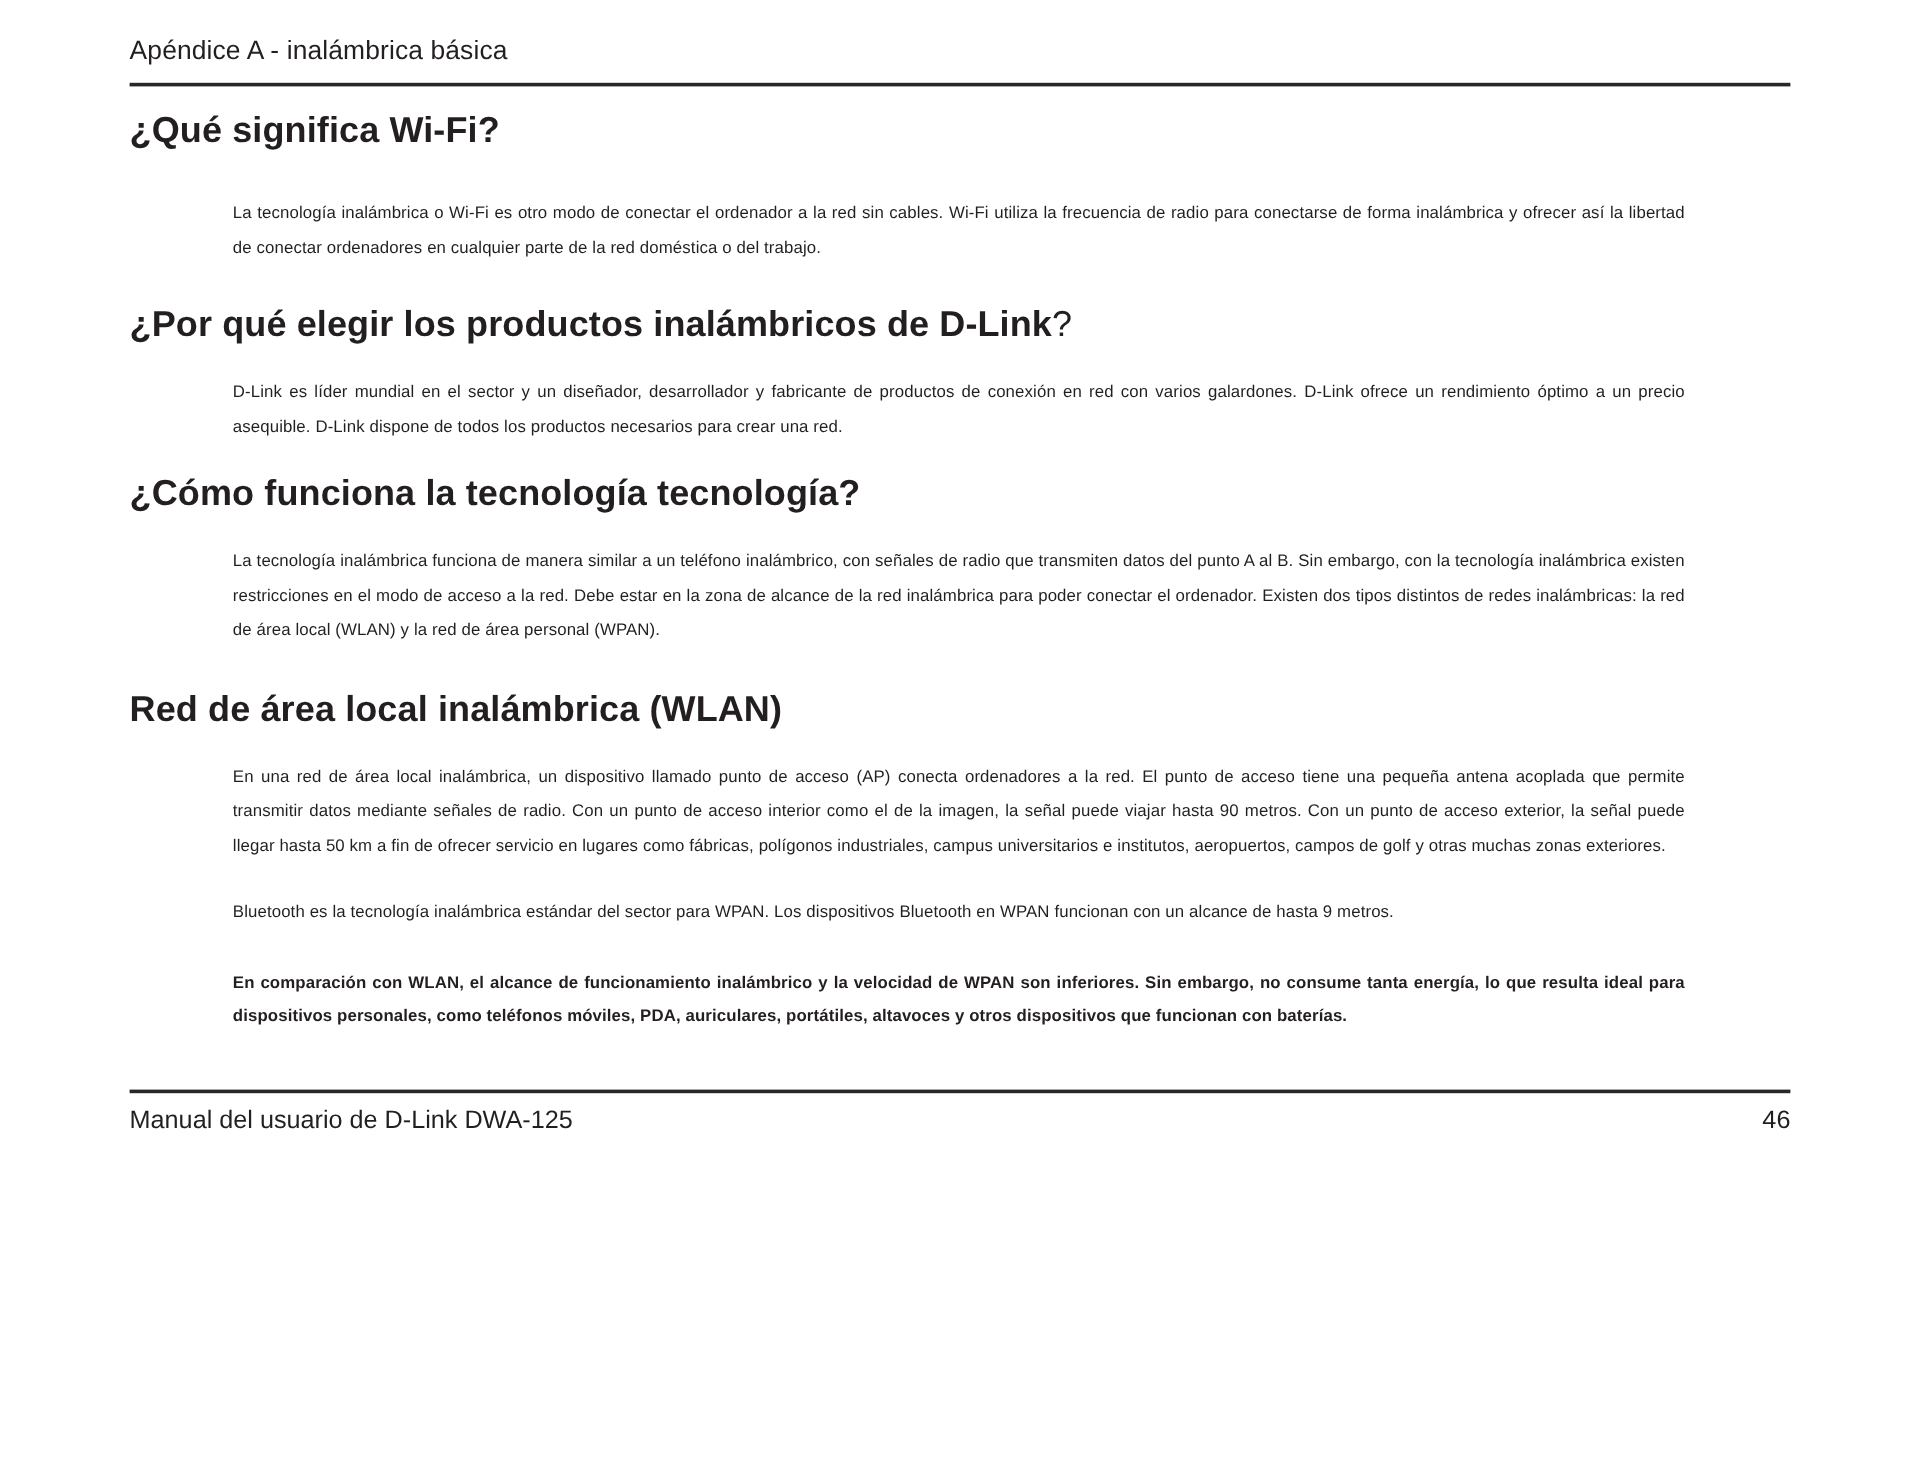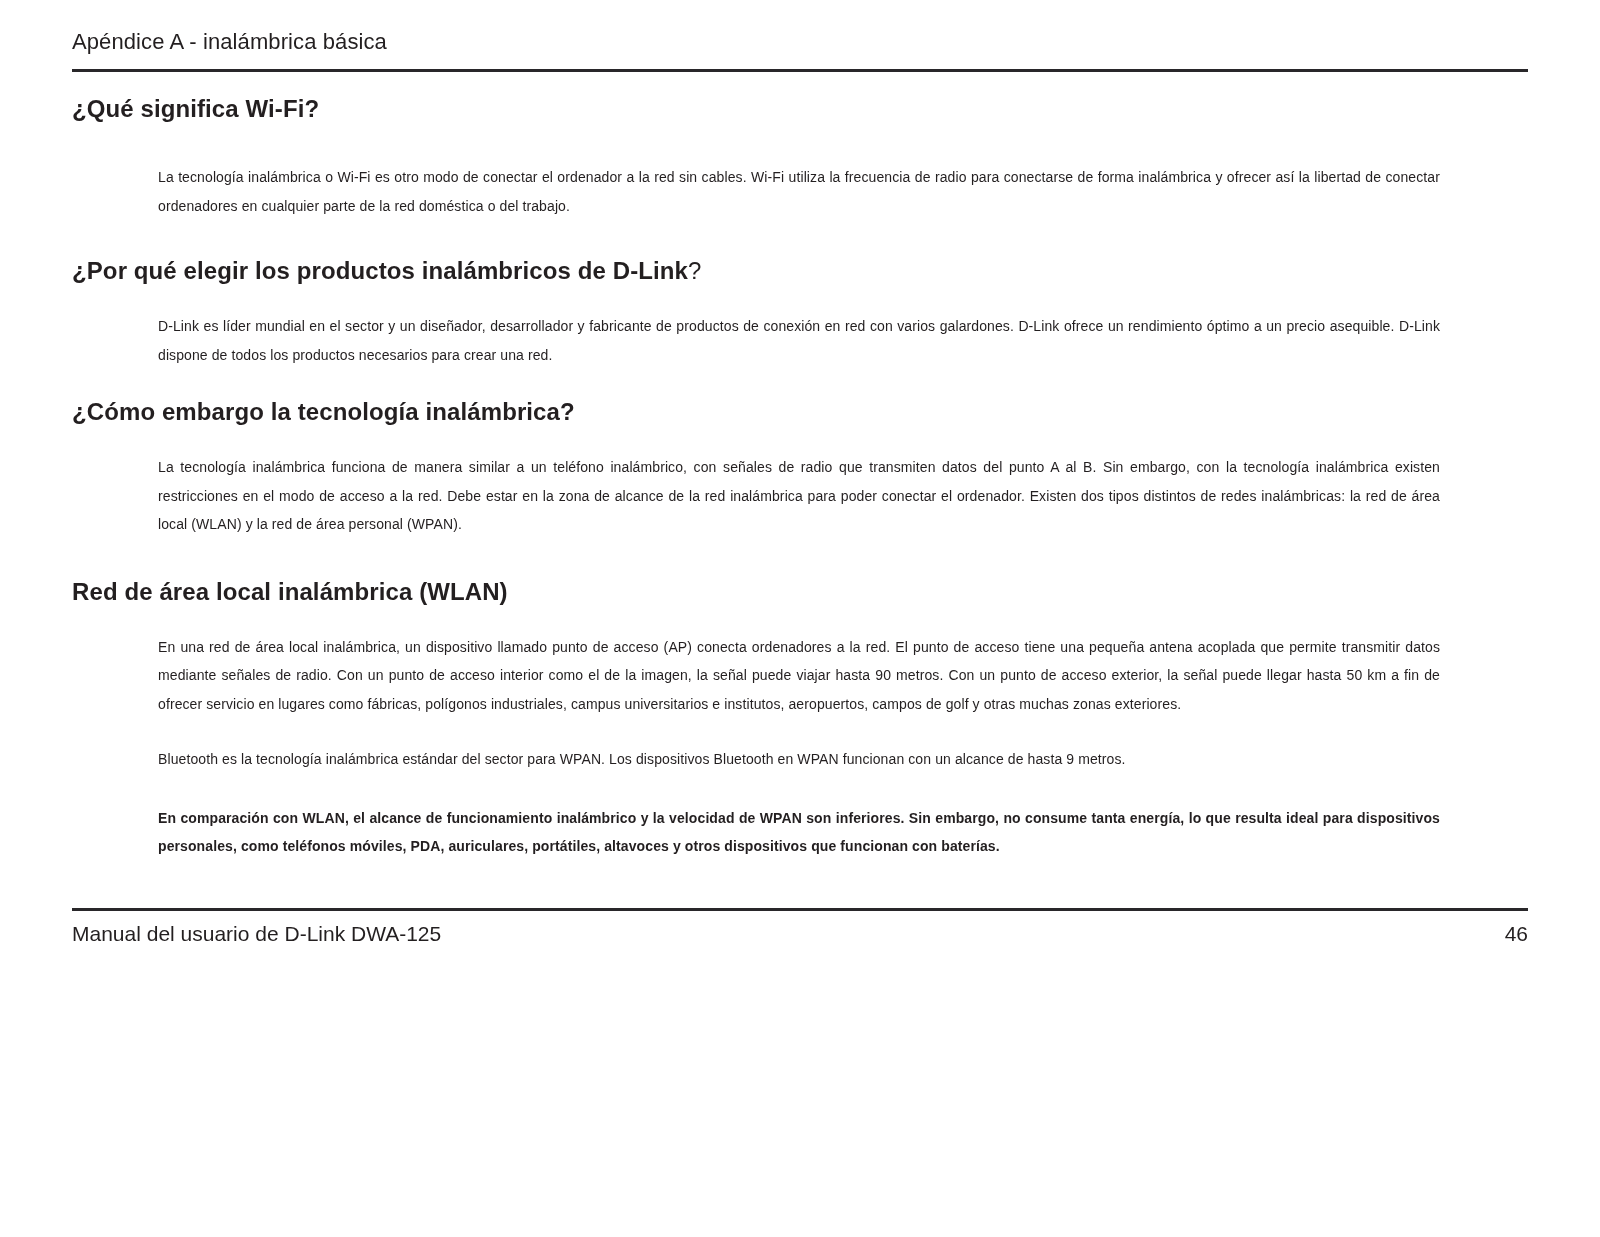--- a/index.html
+++ b/index.html
@@ -5,42 +5,42 @@
   html, body {
     margin: 0;
     padding: 0;
     background: #ffffff;
   }
   .page {
     position: relative;
     width: 1600px;
     height: 1237px;
     box-sizing: border-box;
-    padding: 0 72px;
+    padding: 0 108px;
     background: #ffffff;
     color: #231f20;
     font-family: "Liberation Sans", sans-serif;
     overflow: hidden;
   }
   .doc-header-title {
     padding-top: 28px;
     font-size: 22px;
     line-height: 28px;
     font-weight: 400;
     letter-spacing: 0.1px;
   }
   .header-rule {
     margin-top: 13px;
     border: 0;
     border-top: 3px solid #29272a;
     height: 0;
   }
   .section-heading {
     margin: 0;
-    font-size: 24px;
+    font-size: 30px;
     line-height: 28px;
     font-weight: 700;
     letter-spacing: 0.1px;
   }
   .section-heading .suffix { font-weight: 400; }
   .h-1 { margin-top: 23px; }
   .h-2 { margin-top: 37px; }
   .h-3 { margin-top: 29px; }
   .h-4 { margin-top: 39px; }
   .h-5 { margin-top: 31px; }
@@ -82,21 +82,21 @@
     <h2 class="section-heading h-1"><span>¿Qué significa Wi-Fi?</span><span class="suffix"></span></h2>
     <p class="para p-gap1">La tecnología inalámbrica o Wi-Fi es otro modo de conectar el ordenador a la red sin cables. Wi-Fi utiliza la frecuencia de radio para conectarse de forma inalámbrica y ofrecer así la libertad de conectar ordenadores en cualquier parte de la red doméstica o del trabajo.</p>
   </section>
 
   <section>
     <h2 class="section-heading h-2"><span>¿Por qué elegir los productos inalámbricos de D-Link</span><span class="suffix">?</span></h2>
     <p class="para p-gap">D-Link es líder mundial en el sector y un diseñador, desarrollador y fabricante de productos de conexión en red con varios galardones. D-Link ofrece un rendimiento óptimo a un precio asequible. D-Link dispone de todos los productos necesarios para crear una red.</p>
   </section>
 
   <section>
-    <h2 class="section-heading h-3"><span>¿Cómo embargo la tecnología inalámbrica?</span><span class="suffix"></span></h2>
+    <h2 class="section-heading h-3"><span>¿Cómo funciona la tecnología tecnología?</span><span class="suffix"></span></h2>
     <p class="para p-gap">La tecnología inalámbrica funciona de manera similar a un teléfono inalámbrico, con señales de radio que transmiten datos del punto A al B. Sin embargo, con la tecnología inalámbrica existen restricciones en el modo de acceso a la red. Debe estar en la zona de alcance de la red inalámbrica para poder conectar el ordenador. Existen dos tipos distintos de redes inalámbricas: la red de área local (WLAN) y la red de área personal (WPAN).</p>
   </section>
 
   <section>
     <h2 class="section-heading h-4"><span>Red de área local inalámbrica (WLAN)</span><span class="suffix"></span></h2>
     <p class="para p-gap">En una red de área local inalámbrica, un dispositivo llamado punto de acceso (AP) conecta ordenadores a la red. El punto de acceso tiene una pequeña antena acoplada que permite transmitir datos mediante señales de radio. Con un punto de acceso interior como el de la imagen, la señal puede viajar hasta 90 metros. Con un punto de acceso exterior, la señal puede llegar hasta 50 km a fin de ofrecer servicio en lugares como fábricas, polígonos industriales, campus universitarios e institutos, aeropuertos, campos de golf y otras muchas zonas exteriores.</p>
   </section>
 
   <section>
     <p class="para p-gap">Bluetooth es la tecnología inalámbrica estándar del sector para WPAN. Los dispositivos Bluetooth en WPAN funcionan con un alcance de hasta 9 metros.</p>

